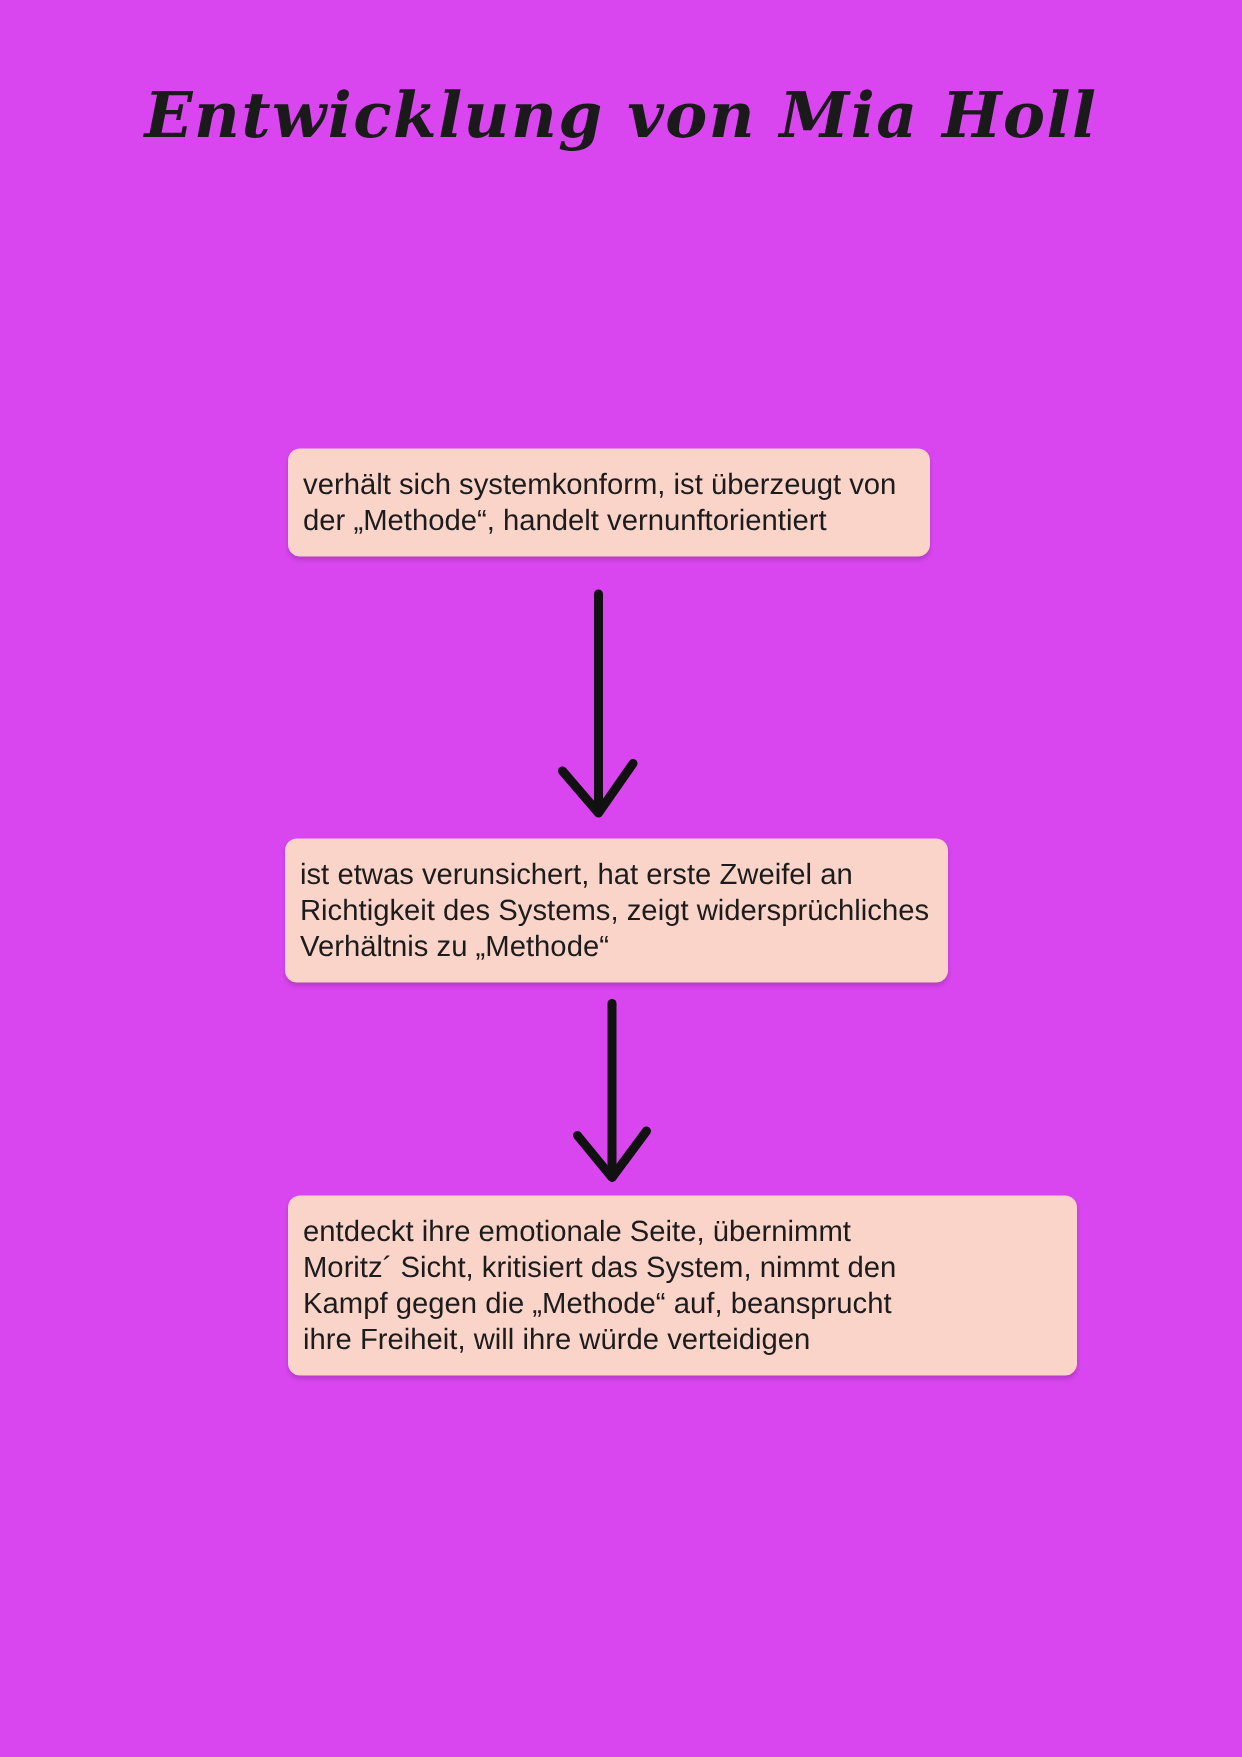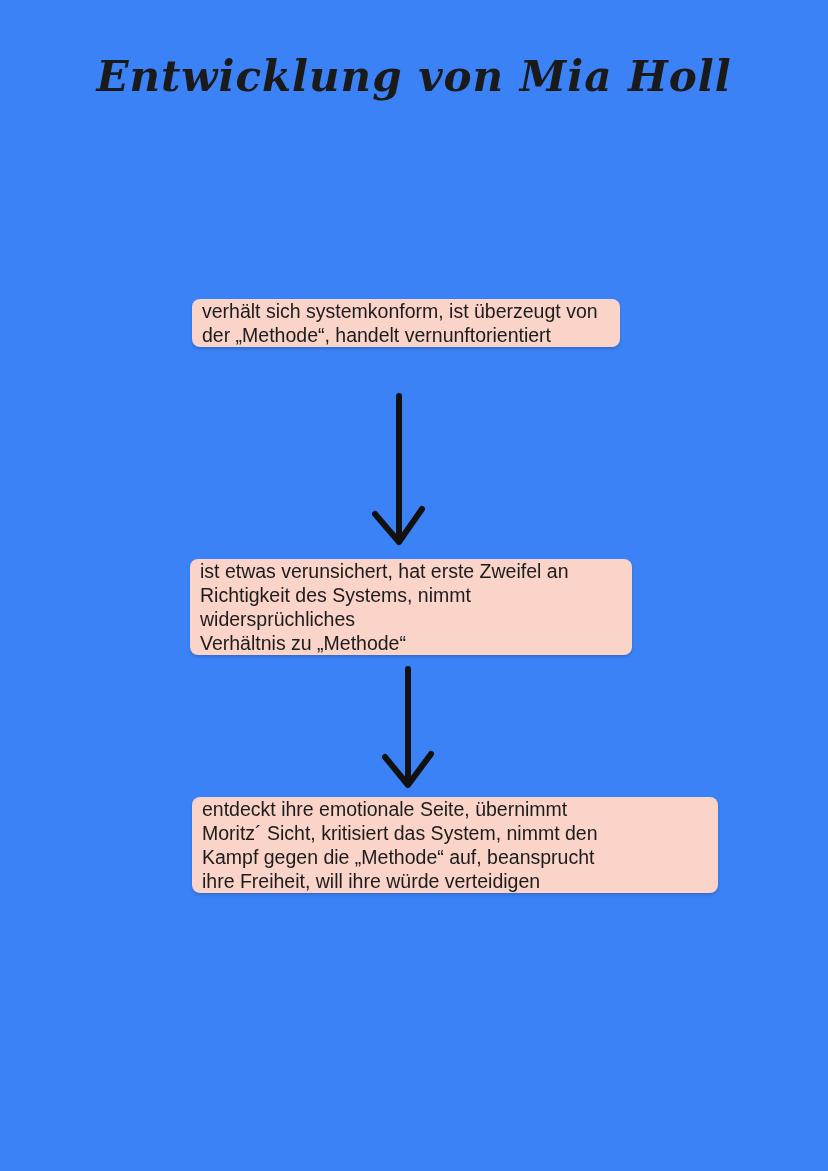--- a/index.html
+++ b/index.html
@@ -6,40 +6,40 @@
   html, body { width: 828px; height: 1171px; }
   body {
     background: #ffffff;
     font-family: "Liberation Sans", sans-serif;
     position: relative;
     overflow: hidden;
   }
   .page {
     position: absolute;
     inset: 0;
-    background: #3b82f6;
+    background: #d946ef;
   }
   .title {
     position: absolute;
     top: 52px;
     left: 0;
     width: 828px;
     text-align: center;
     font-family: "DejaVu Serif", serif;
     font-style: italic;
     font-weight: 700;
     font-size: 42px;
     letter-spacing: 1px;
     color: #1a1a1a;
   }
   .flow-box {
     position: absolute;
     background: #fad3c9;
     border-radius: 8px;
-    padding: 0 10px;
+    padding: 12px 10px;
     box-shadow: 0 2px 3px rgba(0,0,0,0.16);
   }
   .box-text {
     font-size: 19.5px;
     line-height: 24px;
     color: #1c1c1c;
     white-space: pre-line;
   }
   .box-1 { left: 192px; top: 299px; width: 428px; }
   .box-2 { left: 190px; top: 559px; width: 442px; }
@@ -60,21 +60,21 @@
 der „Methode“, handelt vernunftorientiert</p>
   </div>
 
   <svg class="arrow arrow-1" width="62" height="156" viewBox="0 0 62 156">
     <path d="M31 4 L31 149" stroke="#111111" stroke-width="6" fill="none" stroke-linecap="round"></path>
     <path d="M7 122 L31 150 L54 117" stroke="#111111" stroke-width="6" fill="none" stroke-linecap="round" stroke-linejoin="round"></path>
   </svg>
 
   <div class="flow-box box-2">
     <p class="box-text">ist etwas verunsichert, hat erste Zweifel an
-Richtigkeit des Systems, nimmt widersprüchliches
+Richtigkeit des Systems, zeigt widersprüchliches
 Verhältnis zu „Methode“</p>
   </div>
 
   <svg class="arrow arrow-2" width="62" height="126" viewBox="0 0 62 126">
     <path d="M31 4 L31 119" stroke="#111111" stroke-width="6" fill="none" stroke-linecap="round"></path>
     <path d="M8 92 L31 120 L54 89" stroke="#111111" stroke-width="6" fill="none" stroke-linecap="round" stroke-linejoin="round"></path>
   </svg>
 
   <div class="flow-box box-3">
     <p class="box-text">entdeckt ihre emotionale Seite, übernimmt

